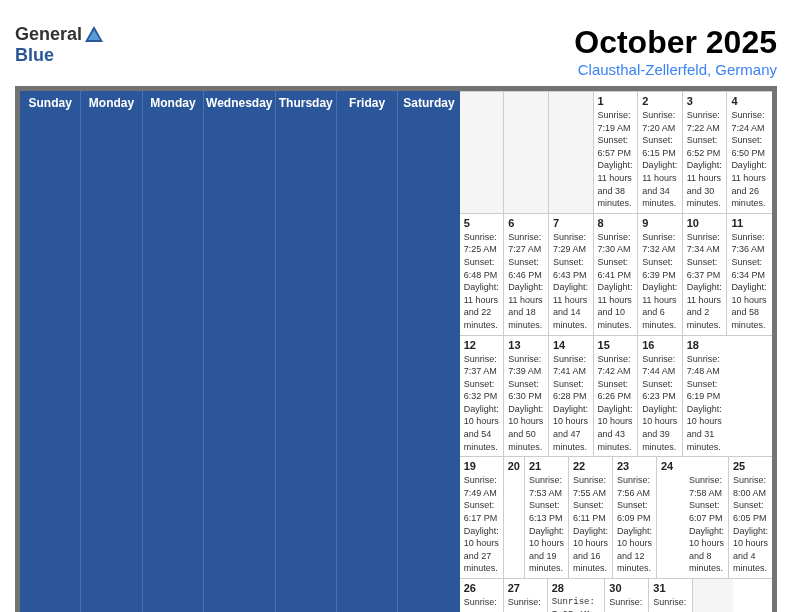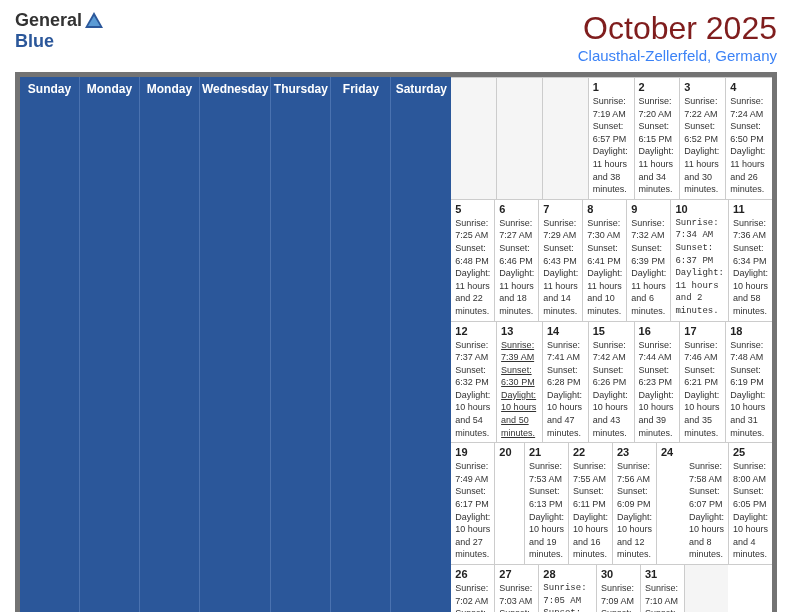--- a/index.html
+++ b/index.html
@@ -6,41 +6,41 @@
     body {
       font-family: Arial, sans-serif;
       background: #fff;
       width: 792px;
       height: 612px;
       overflow: hidden;
     }
     .page {
       width: 792px;
       height: 612px;
-      padding: 10px 15px;
+      padding: 24px 15px;
       display: flex;
       flex-direction: column;
     }
     .header {
       display: flex;
       justify-content: space-between;
       align-items: flex-start;
       margin-bottom: 8px;
     }
     .logo {
       display: flex;
       align-items: center;
     }
     .title-block {
       text-align: right;
     }
     .month-title {
       font-size: 32px;
-      font-weight: normal;
-      color: #7f1d1d;
+      font-weight: bold;
+      color: #000000;
     }
     .location {
       font-size: 15px;
       color: #3b82f6;
     }
     .calendar {
       flex: 1;
       display: flex;
       flex-direction: row;
       border: 5px solid #737373;
@@ -180,67 +180,61 @@
 Daylight: 11 hours and 10 minutes.</div>
           </div>
           <div class="cal-cell">
             <div class="day-num">9</div>
             <div class="day-info" style="white-space: pre-line;">Sunrise: 7:32 AM
 Sunset: 6:39 PM
 Daylight: 11 hours and 6 minutes.</div>
           </div>
           <div class="cal-cell">
             <div class="day-num">10</div>
-            <div class="day-info" style="white-space: pre-line; font-family: Liberation Mono, monospace;">Sunrise: 7:34 AM
+            <div class="day-info" style="white-space: pre-line;">Sunrise: 7:34 AM
 Sunset: 6:37 PM
 Daylight: 11 hours and 2 minutes.</div>
           </div>
           <div class="cal-cell">
             <div class="day-num">11</div>
             <div class="day-info" style="white-space: pre-line;">Sunrise: 7:36 AM
 Sunset: 6:34 PM
 Daylight: 10 hours and 58 minutes.</div>
           </div>
         </div>
         <div class="cal-row">
           <div class="cal-cell">
             <div class="day-num">12</div>
             <div class="day-info" style="white-space: pre-line;">Sunrise: 7:37 AM
 Sunset: 6:32 PM
 Daylight: 10 hours and 54 minutes.</div>
           </div>
           <div class="cal-cell">
             <div class="day-num">13</div>
-            <div class="day-info" style="white-space: pre-line; text-decoration: underline;">Sunrise: 7:39 AM
+            <div class="day-info" style="white-space: pre-line;">Sunrise: 7:39 AM
 Sunset: 6:30 PM
 Daylight: 10 hours and 50 minutes.</div>
           </div>
           <div class="cal-cell">
             <div class="day-num">14</div>
             <div class="day-info" style="white-space: pre-line;">Sunrise: 7:41 AM
 Sunset: 6:28 PM
 Daylight: 10 hours and 47 minutes.</div>
           </div>
           <div class="cal-cell">
             <div class="day-num">15</div>
             <div class="day-info" style="white-space: pre-line;">Sunrise: 7:42 AM
 Sunset: 6:26 PM
 Daylight: 10 hours and 43 minutes.</div>
           </div>
           <div class="cal-cell">
             <div class="day-num">16</div>
             <div class="day-info" style="white-space: pre-line;">Sunrise: 7:44 AM
 Sunset: 6:23 PM
 Daylight: 10 hours and 39 minutes.</div>
-          </div>
-          <div class="cal-cell">
-            <div class="day-num">17</div>
-            <div class="day-info" style="white-space: pre-line;">Sunrise: 7:46 AM
-Sunset: 6:21 PM
-Daylight: 10 hours and 35 minutes.</div>
           </div>
           <div class="cal-cell">
             <div class="day-num">18</div>
             <div class="day-info" style="white-space: pre-line;">Sunrise: 7:48 AM
 Sunset: 6:19 PM
 Daylight: 10 hours and 31 minutes.</div>
           </div>
         </div>
         <div class="cal-row">
           <div class="cal-cell">

